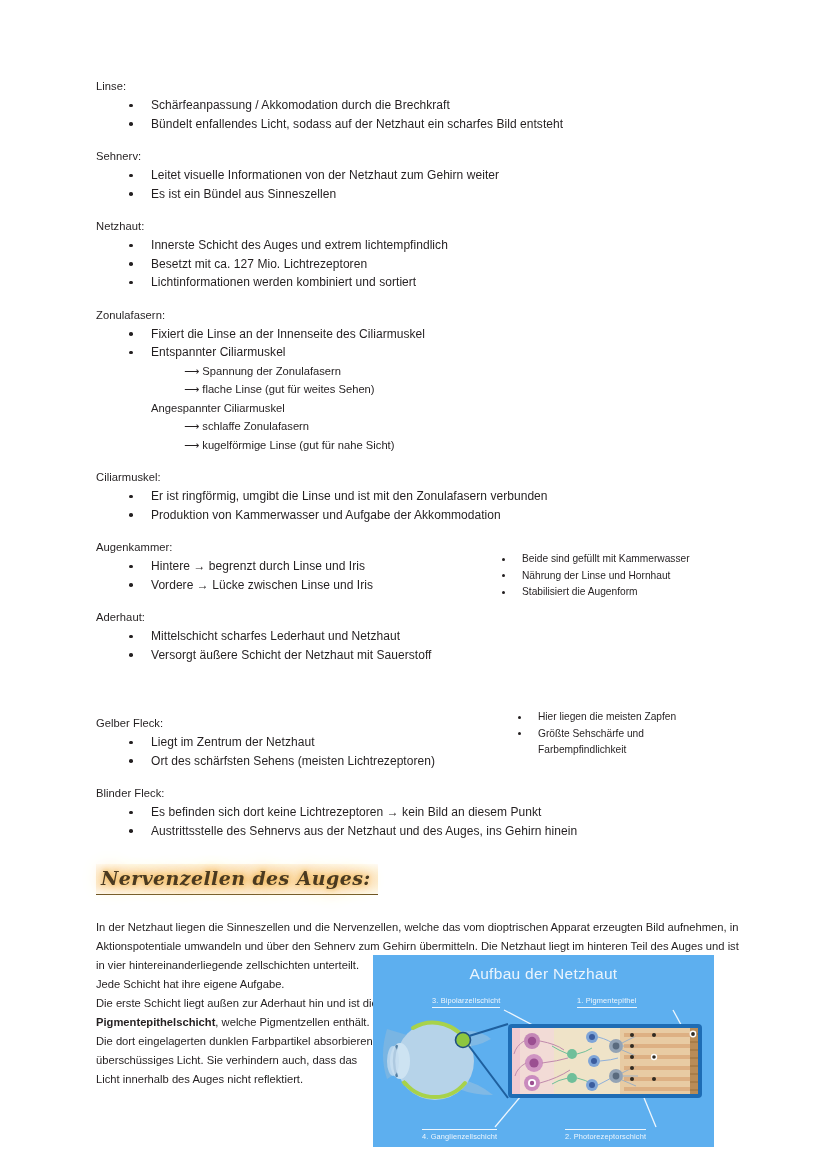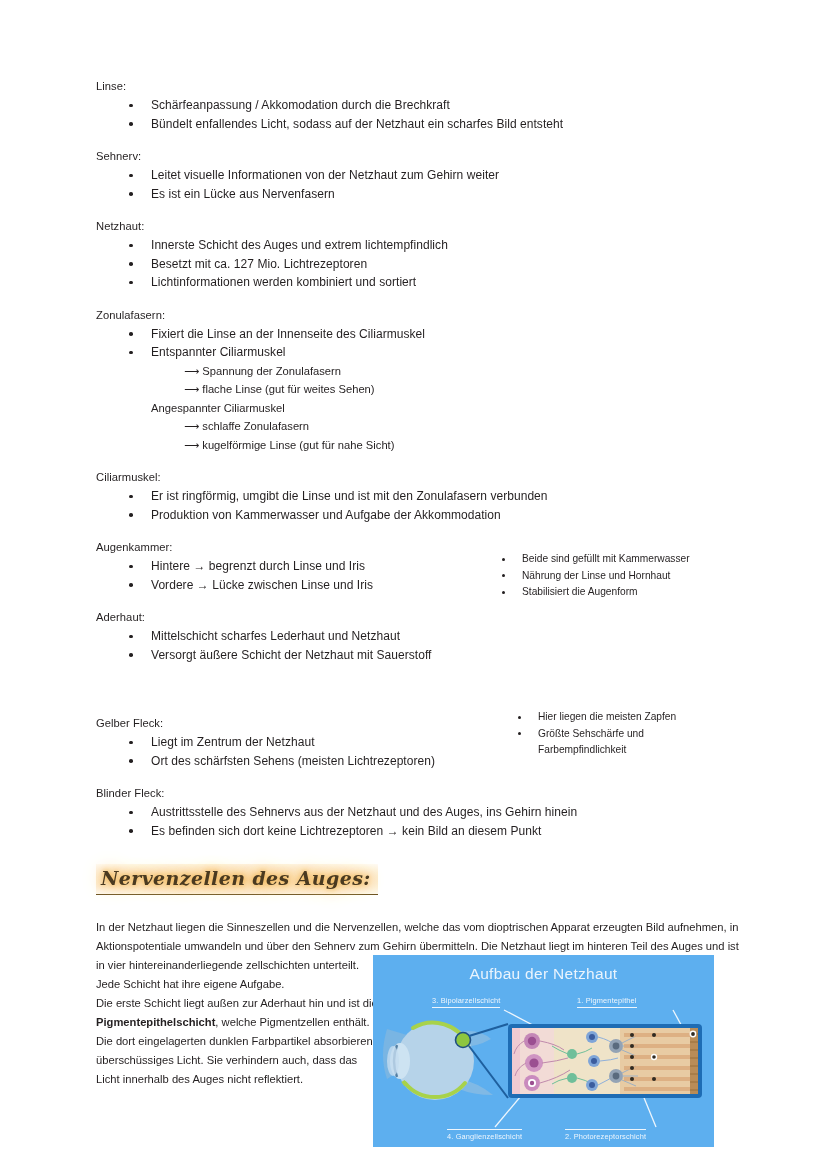--- a/index.html
+++ b/index.html
@@ -168,21 +168,21 @@
     position: absolute;
     font-size: 7.4px;
     color: #eef6fd;
     letter-spacing: .15px;
     white-space: nowrap;
     padding-bottom: 2px;
     border-bottom: 1px solid #eef6fd;
   }
   .lbl-bipolar { left: 59px;  top: 41px; }
   .lbl-pigment { left: 204px; top: 41px; text-align: right; }
-  .lbl-ganglien{ left: 74px;  top: 174px; border-bottom: none; border-top: 1px solid #eef6fd; padding-top: 2px; padding-bottom: 0; }
+  .lbl-ganglien{ left: 49px;  top: 174px; border-bottom: none; border-top: 1px solid #eef6fd; padding-top: 2px; padding-bottom: 0; }
   .lbl-photo   { left: 192px; top: 174px; border-bottom: none; border-top: 1px solid #eef6fd; padding-top: 2px; padding-bottom: 0; }
 
   .fig-svg { position: absolute; left: 0; top: 0; }
 
   
   .retina-box {
     position: absolute;
     left: 135px;
     top: 69px;
     width: 194px;
@@ -212,21 +212,21 @@
       <ul class="bullets">
         <li>Schärfeanpassung / Akkomodation durch die Brechkraft</li>
         <li>Bündelt enfallendes Licht, sodass auf der Netzhaut ein scharfes Bild entsteht</li>
       </ul>
     </div>
 
     <div class="section">
       <div class="sec-title">Sehnerv:</div>
       <ul class="bullets">
         <li>Leitet visuelle Informationen von der Netzhaut zum Gehirn weiter</li>
-        <li>Es ist ein Lücke aus Nervenfasern</li>
+        <li>Es ist ein Bündel aus Sinneszellen</li>
       </ul>
     </div>
 
     <div class="section">
       <div class="sec-title">Netzhaut:</div>
       <ul class="bullets">
         <li>Innerste Schicht des Auges und extrem lichtempfindlich</li>
         <li>Besetzt mit ca. 127 Mio. Lichtrezeptoren</li>
         <li>Lichtinformationen werden kombiniert und sortiert</li>
       </ul>
@@ -275,22 +275,22 @@
       <div class="sec-title">Gelber Fleck:</div>
       <ul class="bullets">
         <li>Liegt im Zentrum der Netzhaut</li>
         <li>Ort des schärfsten Sehens (meisten Lichtrezeptoren)</li>
       </ul>
     </div>
 
     <div class="section">
       <div class="sec-title">Blinder Fleck:</div>
       <ul class="bullets">
+        <li>Es befinden sich dort keine Lichtrezeptoren → kein Bild an diesem Punkt</li>
         <li>Austrittsstelle des Sehnervs aus der Netzhaut und des Auges, ins Gehirn hinein</li>
-        <li>Es befinden sich dort keine Lichtrezeptoren → kein Bild an diesem Punkt</li>
       </ul>
     </div>
 
   </div>
 
   <div class="side-col" style="left:496px; top:551px;">
     <ul class="side-bullets">
       <li>Beide sind gefüllt mit Kammerwasser</li>
       <li>Nährung der Linse und Hornhaut</li>
       <li>Stabilisiert die Augenform</li>

